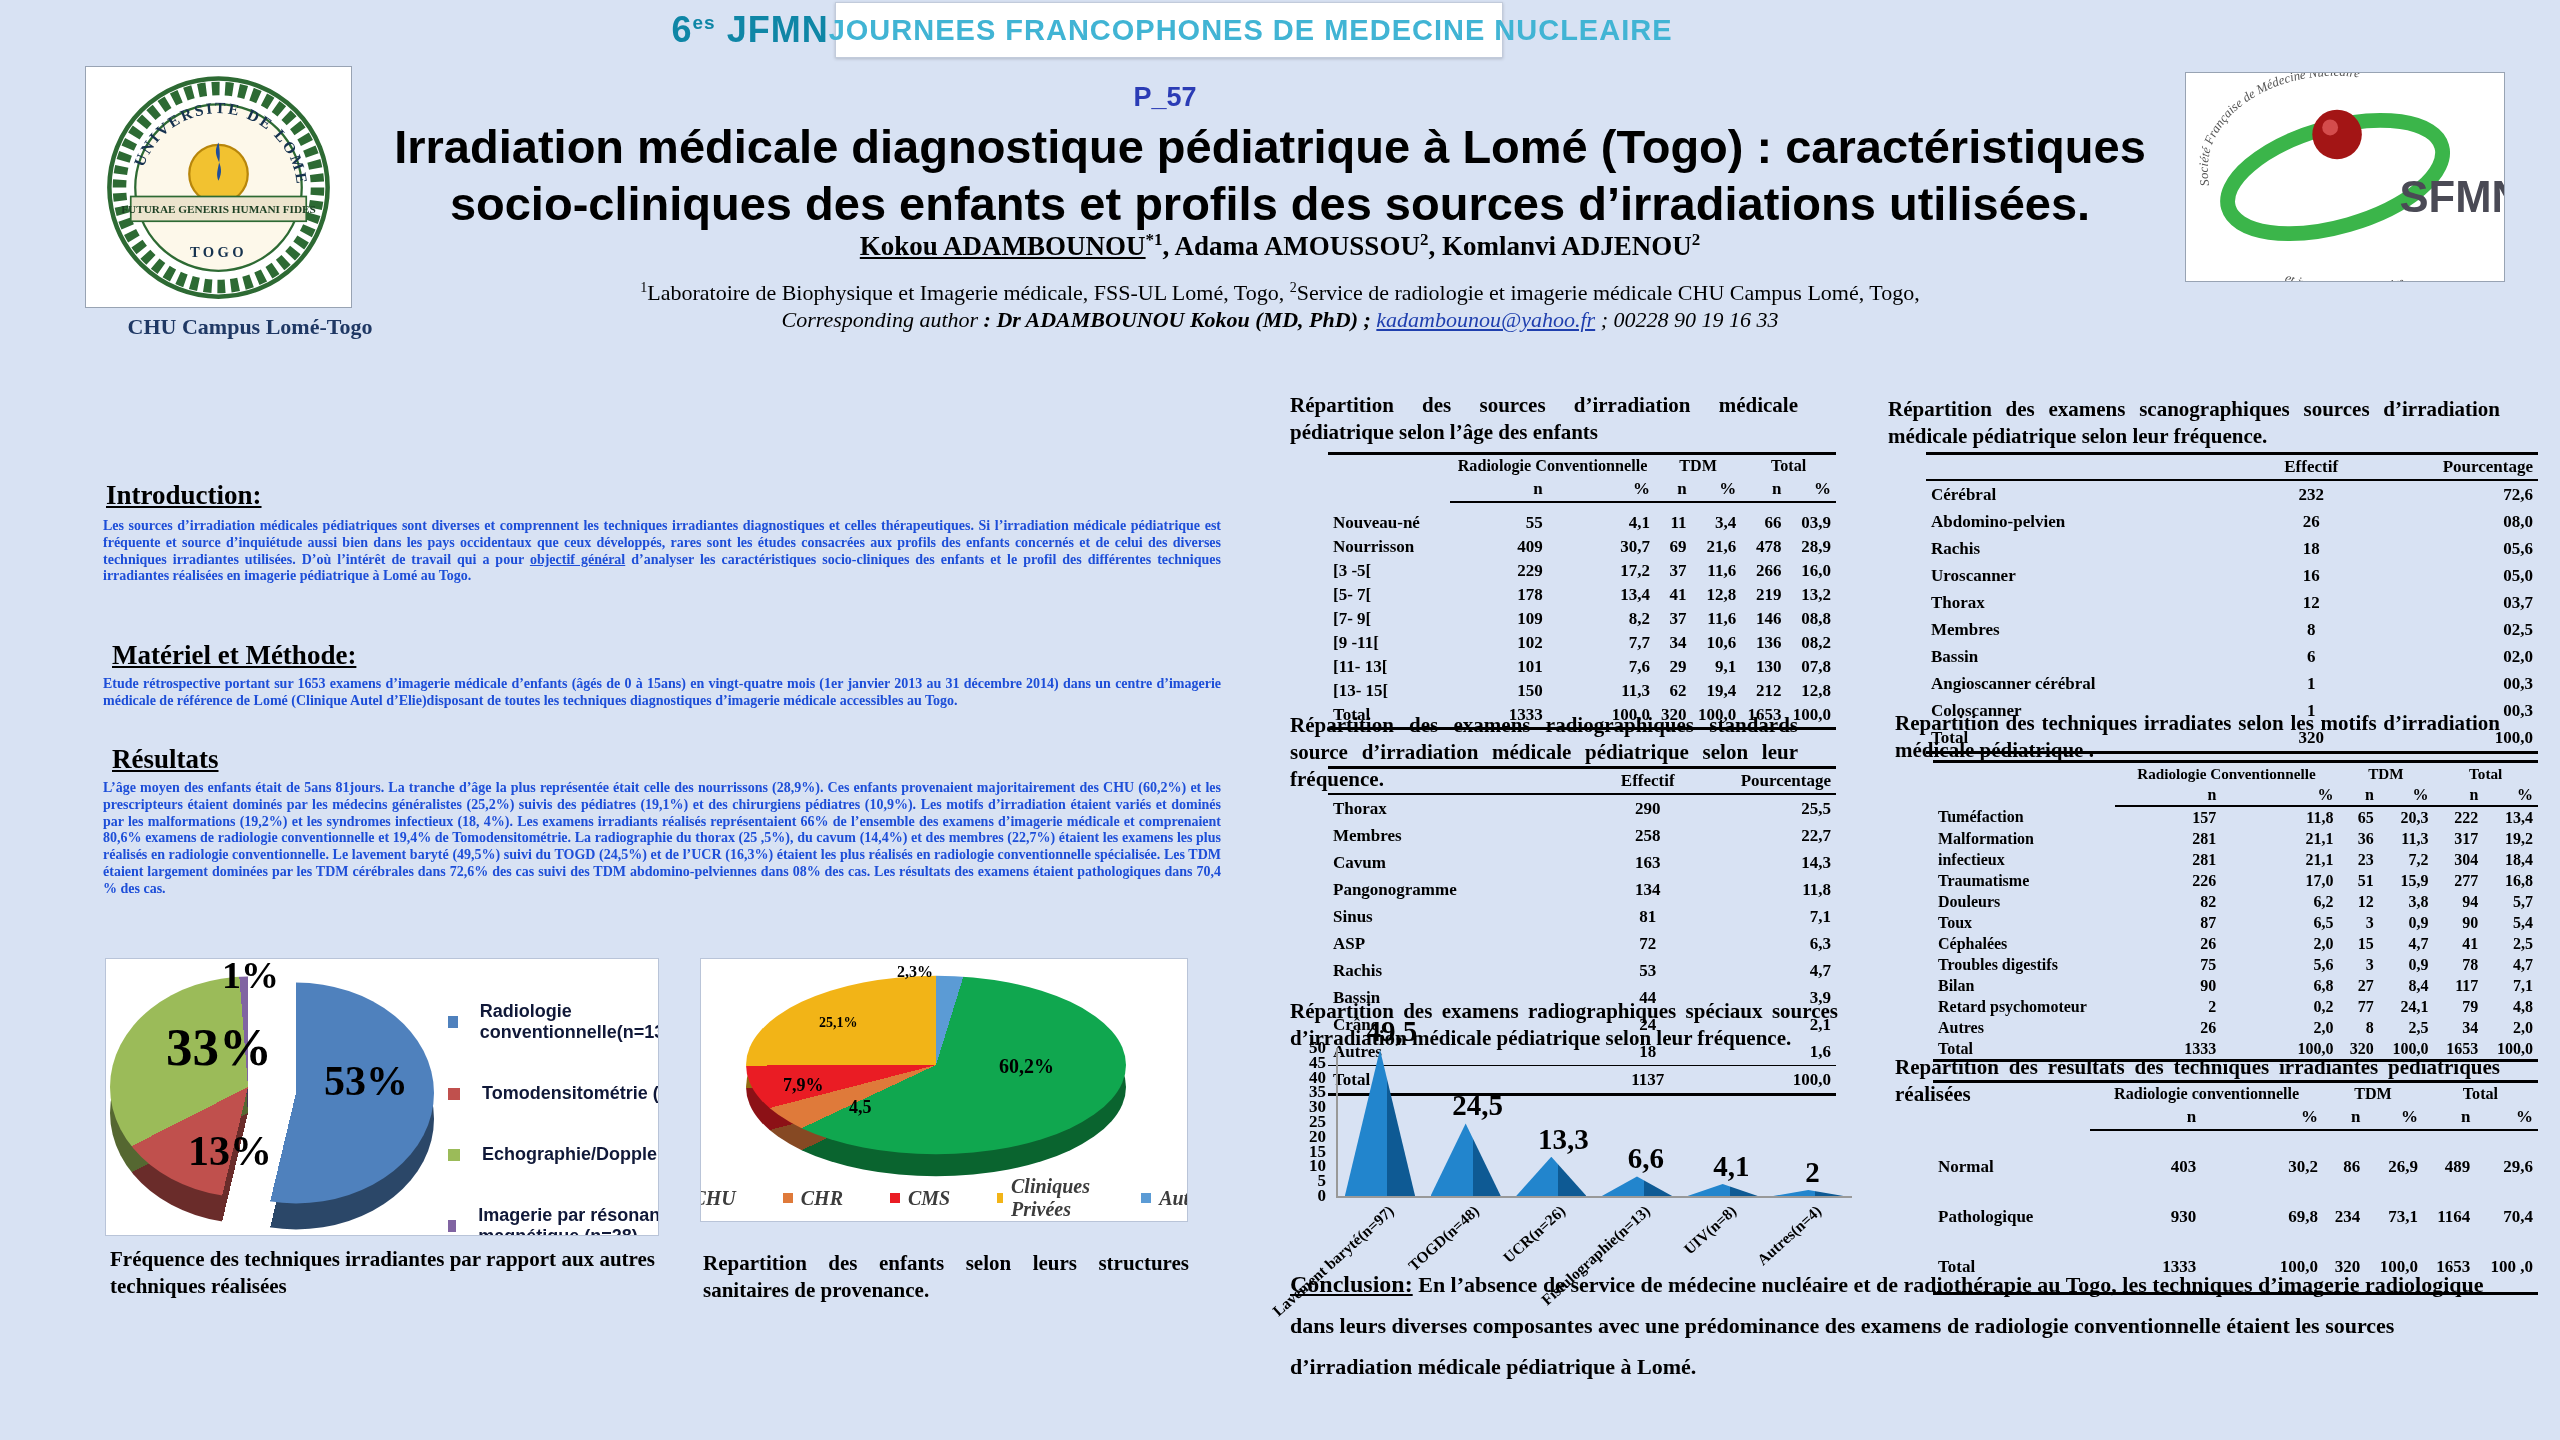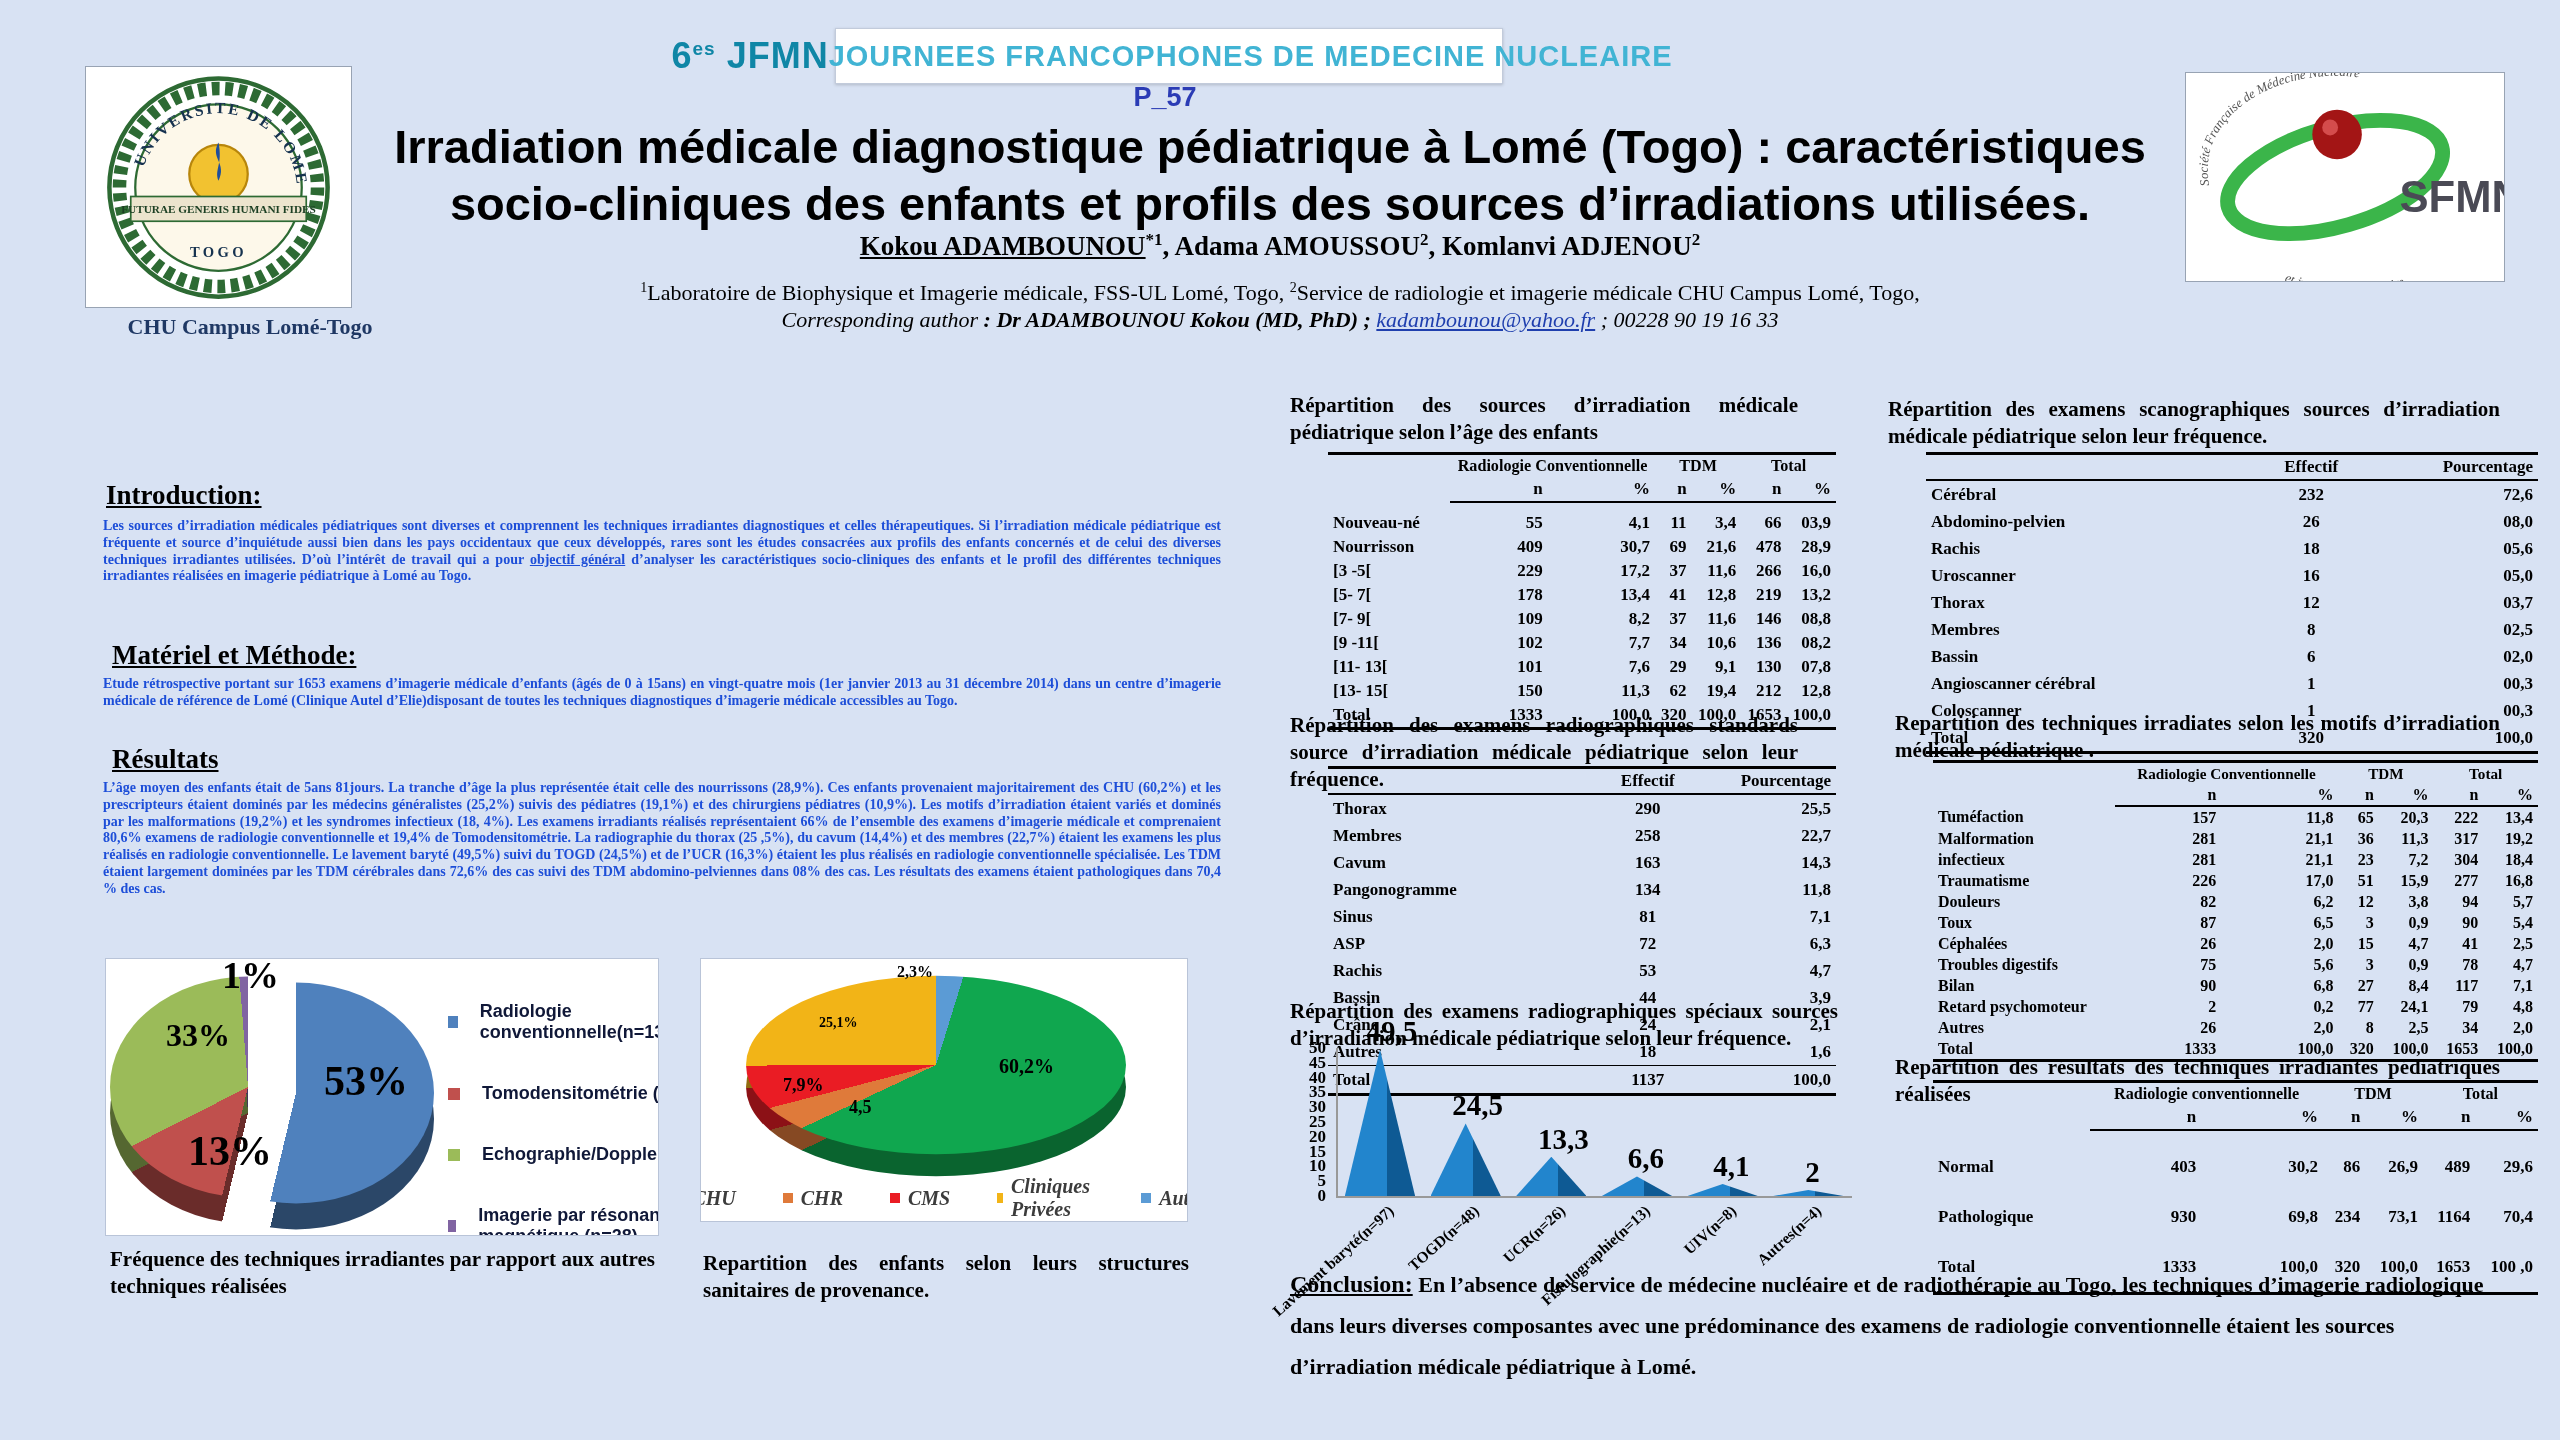--- a/index.html
+++ b/index.html
@@ -1,20 +1,20 @@
 <!DOCTYPE html>
 <html><head>
 <meta charset="utf-8">
 <style>
   html,body{margin:0;padding:0;background:#c8d4ea;}
   .poster{position:relative;width:2560px;height:1440px;background:#d8e2f3;overflow:hidden;
           font-family:"Liberation Sans",sans-serif;color:#000;}
 
   
-  .band{position:absolute;left:835px;top:28px;width:660px;height:54px;background:#fff;
+  .band{position:absolute;left:835px;top:2px;width:660px;height:54px;background:#fff;
         border:1px solid #c2cbdb;box-shadow:0 1px 3px rgba(0,0,0,.18);
         display:flex;align-items:center;justify-content:center;white-space:nowrap;padding-left:6px;}
   .band .b1{font-weight:bold;font-size:36px;color:#0f86a6;letter-spacing:1px;}
   .band .b1 sup{font-size:19px;}
   .band .b2{font-size:29px;color:#41b4d4;font-weight:bold;letter-spacing:1px;}
   .pid{position:absolute;left:835px;top:82px;width:660px;text-align:center;
        font-size:27px;font-weight:bold;color:#2b3cb5;}
   .title{position:absolute;left:370px;top:118px;width:1800px;text-align:center;
          font-size:47px;font-weight:bold;line-height:1.22;}
   .authors{position:absolute;left:600px;top:230px;width:1360px;text-align:center;
@@ -185,21 +185,21 @@
 
   <div class="shead" style="left:112px;top:744px;">Résultats</div>
   <div class="para" style="left:103px;top:780px;width:1118px;">L’âge moyen des enfants était de 5ans 81jours. La tranche d’âge la plus représentée était celle des nourrissons (28,9%). Ces enfants provenaient majoritairement des CHU (60,2%) et les prescripteurs étaient dominés par les médecins généralistes (25,2%) suivis des pédiatres (19,1%) et des chirurgiens pédiatres (10,9%). Les motifs d’irradiation étaient variés et dominés par les malformations (19,2%) et les syndromes infectieux (18, 4%). Les examens irradiants réalisés représentaient 66% de l’ensemble des examens d’imagerie médicale et comprenaient 80,6% examens de radiologie conventionnelle et 19,4% de Tomodensitométrie. La radiographie du thorax (25 ,5%), du cavum (14,4%) et des membres (22,7%) étaient les examens les plus réalisés en radiologie conventionnelle. Le lavement baryté (49,5%) suivi du TOGD (24,5%) et de l’UCR (16,3%) étaient les plus réalisés en radiologie conventionnelle spécialisée. Les TDM étaient largement dominées par les TDM cérébrales dans 72,6% des cas suivi des TDM abdomino-pelviennes dans 08% des cas. Les résultats des examens étaient pathologiques dans 70,4 % des cas.</div>
 
   <div class="piebox" style="left:105px;top:958px;width:552px;height:276px;">
     <div class="pie-el" style="left: 4px; top: 16px; width: 276px; height: 276px; transform: scaleY(0.8); filter: brightness(0.55); background: conic-gradient(transparent 0%, transparent 53%, rgb(192, 80, 77) 53%, rgb(192, 80, 77) 66%, rgb(155, 187, 89) 66%, rgb(155, 187, 89) 99%, rgb(128, 100, 162) 99%, rgb(128, 100, 162) 100%);"></div>
     <div class="pie-el" style="left: 4px; top: -10px; width: 276px; height: 276px; transform: scaleY(0.8); background: conic-gradient(transparent 0%, transparent 53%, rgb(192, 80, 77) 53%, rgb(192, 80, 77) 66%, rgb(155, 187, 89) 66%, rgb(155, 187, 89) 99%, rgb(128, 100, 162) 99%, rgb(128, 100, 162) 100%);"></div>
     <div class="pie-el" style="left: 52px; top: 22px; width: 276px; height: 276px; transform: scaleY(0.8); filter: brightness(0.55); background: conic-gradient(rgb(79, 129, 189) 0%, rgb(79, 129, 189) 53%, transparent 53%, transparent 66%, transparent 66%, transparent 99%, transparent 99%, transparent 100%);"></div>
     <div class="pie-el" style="left: 52px; top: -4px; width: 276px; height: 276px; transform: scaleY(0.8); background: conic-gradient(rgb(79, 129, 189) 0%, rgb(79, 129, 189) 53%, transparent 53%, transparent 66%, transparent 66%, transparent 99%, transparent 99%, transparent 100%);"></div>
     <span class="pielab" style="left:218px;top:98px;font-size:42px;">53%</span>
-    <span class="pielab" style="left:60px;top:58px;font-size:32px;">33%</span>
+    <span class="pielab" style="left:60px;top:58px;font-size:53px;">33%</span>
     <span class="pielab" style="left:82px;top:168px;font-size:42px;">13%</span>
     <span class="pielab" style="left:116px;top:-6px;font-size:38px;">1%</span>
     <div class="leg1">
       <div class="item">
           <span class="sq" style="background: rgb(79, 129, 189);"></span>
           <span>Radiologie conventionnelle(n=1333)</span>
         </div>
       <div class="item">
           <span class="sq" style="background: rgb(192, 80, 77);"></span>
           <span>Tomodensitométrie ( n=320)</span>

